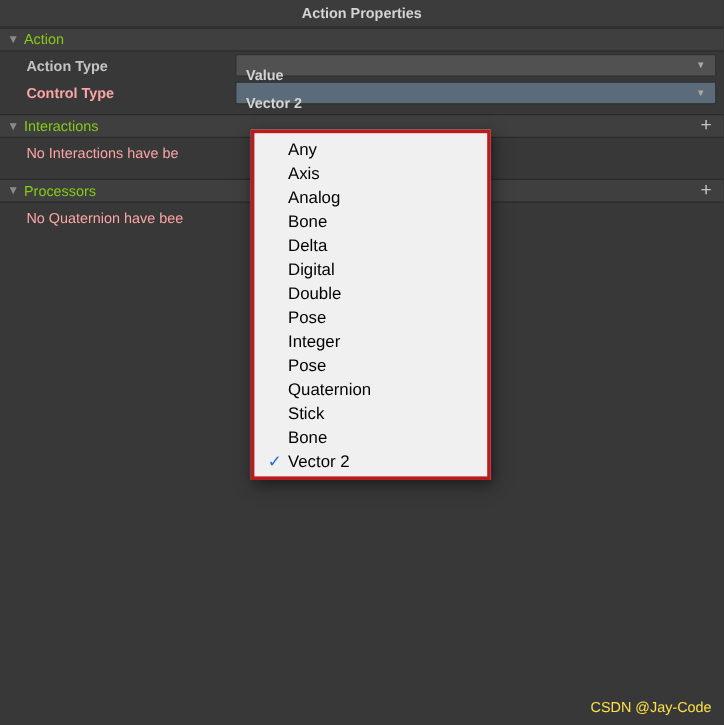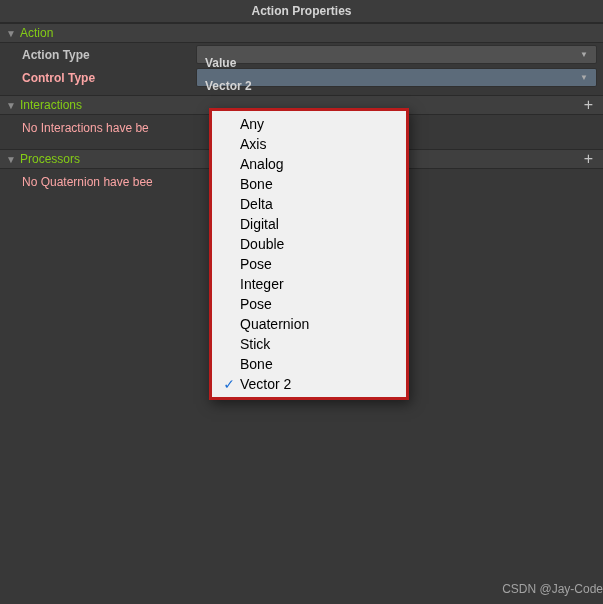--- a/index.html
+++ b/index.html
@@ -105,23 +105,23 @@
     .popup-item .check {
       width: 22px;
       display: inline-flex;
       justify-content: center;
       align-items: center;
       color: #1a6dd4;
       font-size: 14px;
     }
     .watermark {
       position: absolute;
-      right: 0;
+      right: 10px;
       bottom: 8px;
-      color: #a3a3a3;
+      color: #fde047;
       font-size: 12px;
     }
   </style>
 </head>
 <body>
 
 <div class="panel-title">Action Properties</div>
 
 <div class="section-header">
   <span class="foldout">▼</span>

